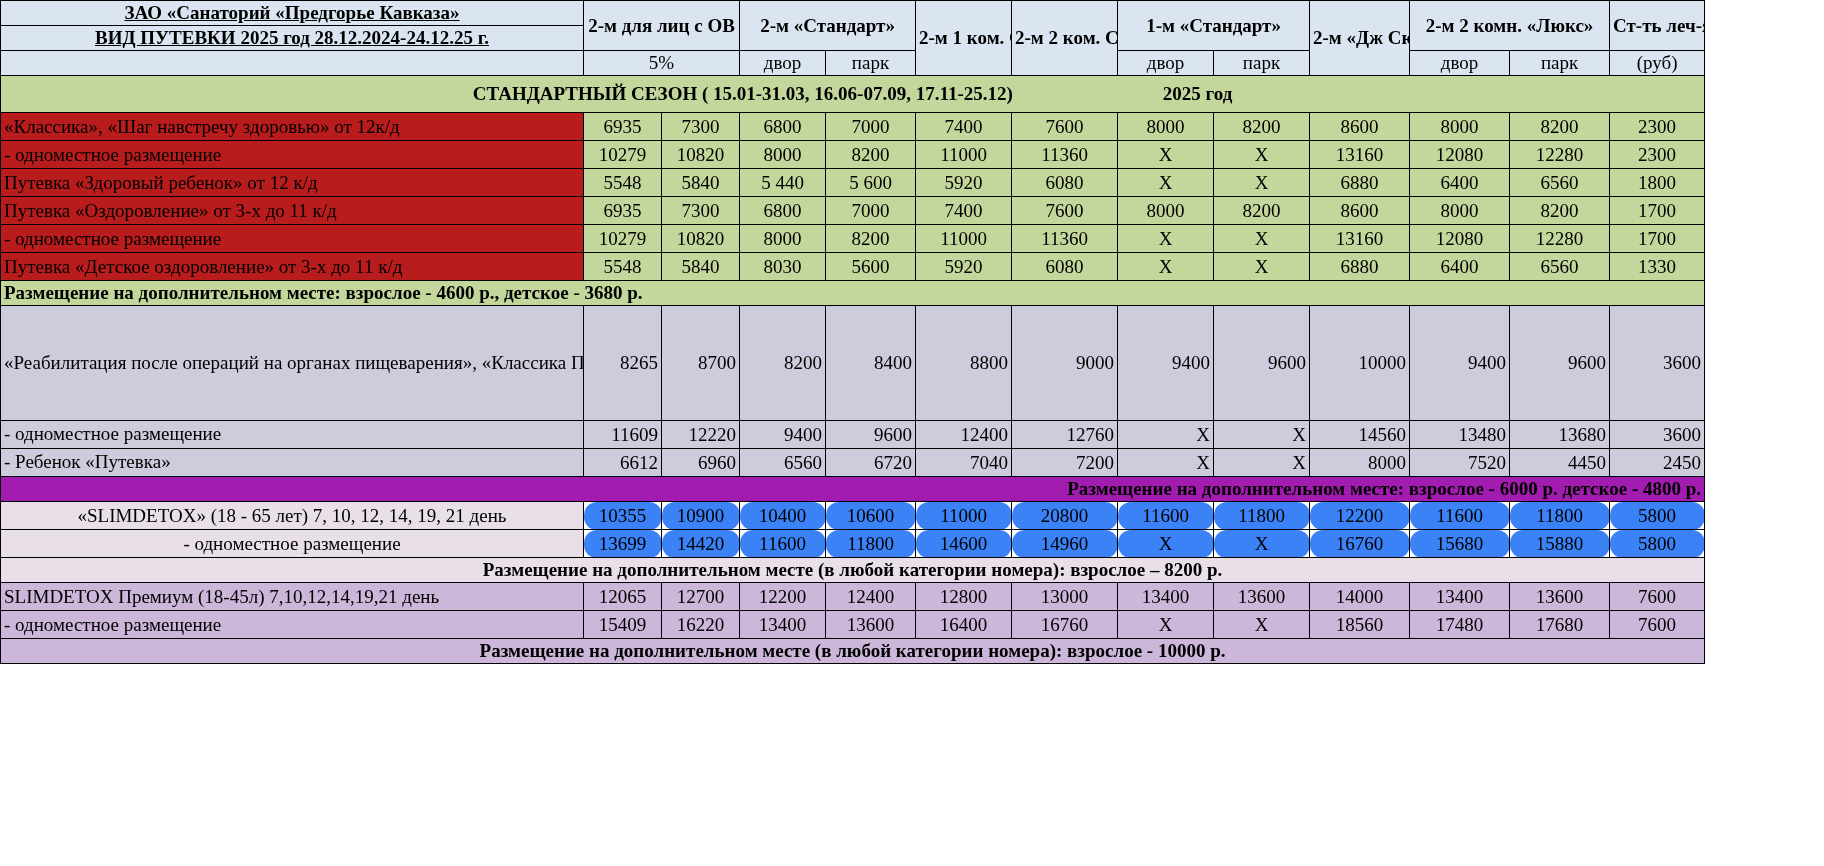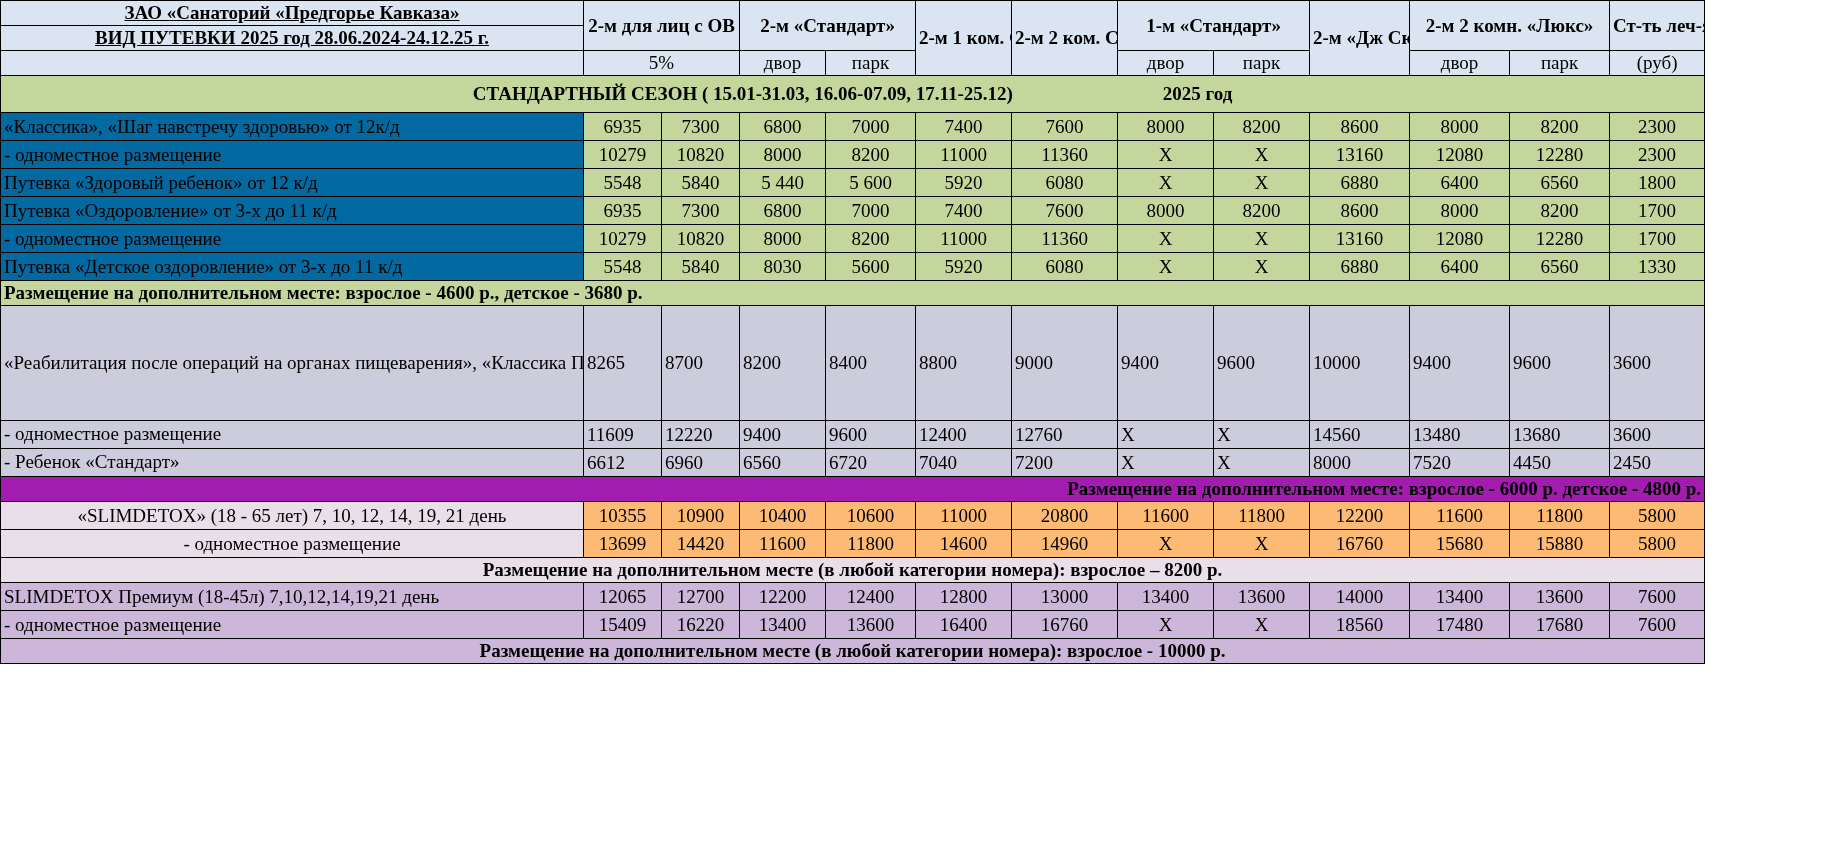--- a/index.html
+++ b/index.html
@@ -55,42 +55,42 @@
 
   
   .season {
     background: #c3d69b;
     text-align: center;
     font-weight: bold;
     font-size: 23px;
     height: 34px;
   }
   .season .yr { display: inline-block; margin-left: 150px; }
-  .g-name { background: #0369a1; text-align: left; padding-left: 4px; }
+  .g-name { background: #b91c1c; text-align: left; padding-left: 4px; }
   .g-val  { background: #c3d69b; text-align: center; }
   .note-g {
     background: #c3d69b;
     text-align: left;
     font-weight: bold;
     font-size: 20px;
   }
 
   
   .b-name { background: #ccccdd; text-align: left; padding-left: 4px; white-space: normal; line-height: 1.18; }
-  .b-val  { background: #ccccdd; text-align: left; }
+  .b-val  { background: #ccccdd; text-align: right; }
   .note-b {
     background: #a21caf;
     text-align: right;
     font-weight: bold;
     font-size: 20px;
   }
 
   
   .p-name { background: #e8dfe8; text-align: center; padding-left: 4px; }
-  .p-val  { background: #fdba74; text-align: center; }
+  .p-val  { background: #3b82f6; text-align: center; border-radius: 13px; }
   .note-p {
     background: #e8dfe8;
     text-align: center;
     font-weight: bold;
     font-size: 20px;
   }
 
   
   .v-name { background: #ccb6d9; text-align: left; padding-left: 4px; }
   .v-val  { background: #ccb6d9; text-align: center; }
@@ -128,21 +128,21 @@
     <td class="hdr hdr-wrap" colspan="2" rowspan="2">2-м для лиц с ОВ</td>
     <td class="hdr hdr-wrap" colspan="2" rowspan="2">2-м «Стандарт»</td>
     <td class="hdr hdr-wrap" rowspan="3">2-м  1 ком. Семейный</td>
     <td class="hdr hdr-wrap" rowspan="3">2-м 2 ком. Семейный</td>
     <td class="hdr hdr-wrap" colspan="2" rowspan="2">1-м «Стандарт»</td>
     <td class="hdr hdr-wrap" rowspan="3">2-м «Дж Сюит»</td>
     <td class="hdr hdr-wrap" colspan="2" rowspan="2">2-м 2 комн. «Люкс»</td>
     <td class="hdr hdr-wrap" rowspan="2">Ст-ть леч-я в день</td>
   </tr>
   <tr>
-    <td class="hdr-title">ВИД ПУТЕВКИ 2025 год 28.06.2024-24.12.25 г.</td>
+    <td class="hdr-title">ВИД ПУТЕВКИ 2025 год 28.12.2024-24.12.25 г.</td>
   </tr>
   <tr>
     <td class="hdr-sub"></td>
     <td class="hdr-sub" colspan="2">5%</td>
     <td class="hdr-sub">двор</td>
     <td class="hdr-sub">парк</td>
     <td class="hdr-sub">двор</td>
     <td class="hdr-sub">парк</td>
     <td class="hdr-sub">двор</td>
     <td class="hdr-sub">парк</td>
@@ -274,21 +274,21 @@
     <td class="b-val">12400</td>
     <td class="b-val">12760</td>
     <td class="b-val">X</td>
     <td class="b-val">X</td>
     <td class="b-val">14560</td>
     <td class="b-val">13480</td>
     <td class="b-val">13680</td>
     <td class="b-val">3600</td>
   </tr>
   <tr class="row-h">
-    <td class="b-name">- Ребенок «Стандарт»</td>
+    <td class="b-name">- Ребенок «Путевка»</td>
     <td class="b-val">6612</td>
     <td class="b-val">6960</td>
     <td class="b-val">6560</td>
     <td class="b-val">6720</td>
     <td class="b-val">7040</td>
     <td class="b-val">7200</td>
     <td class="b-val">X</td>
     <td class="b-val">X</td>
     <td class="b-val">8000</td>
     <td class="b-val">7520</td>

